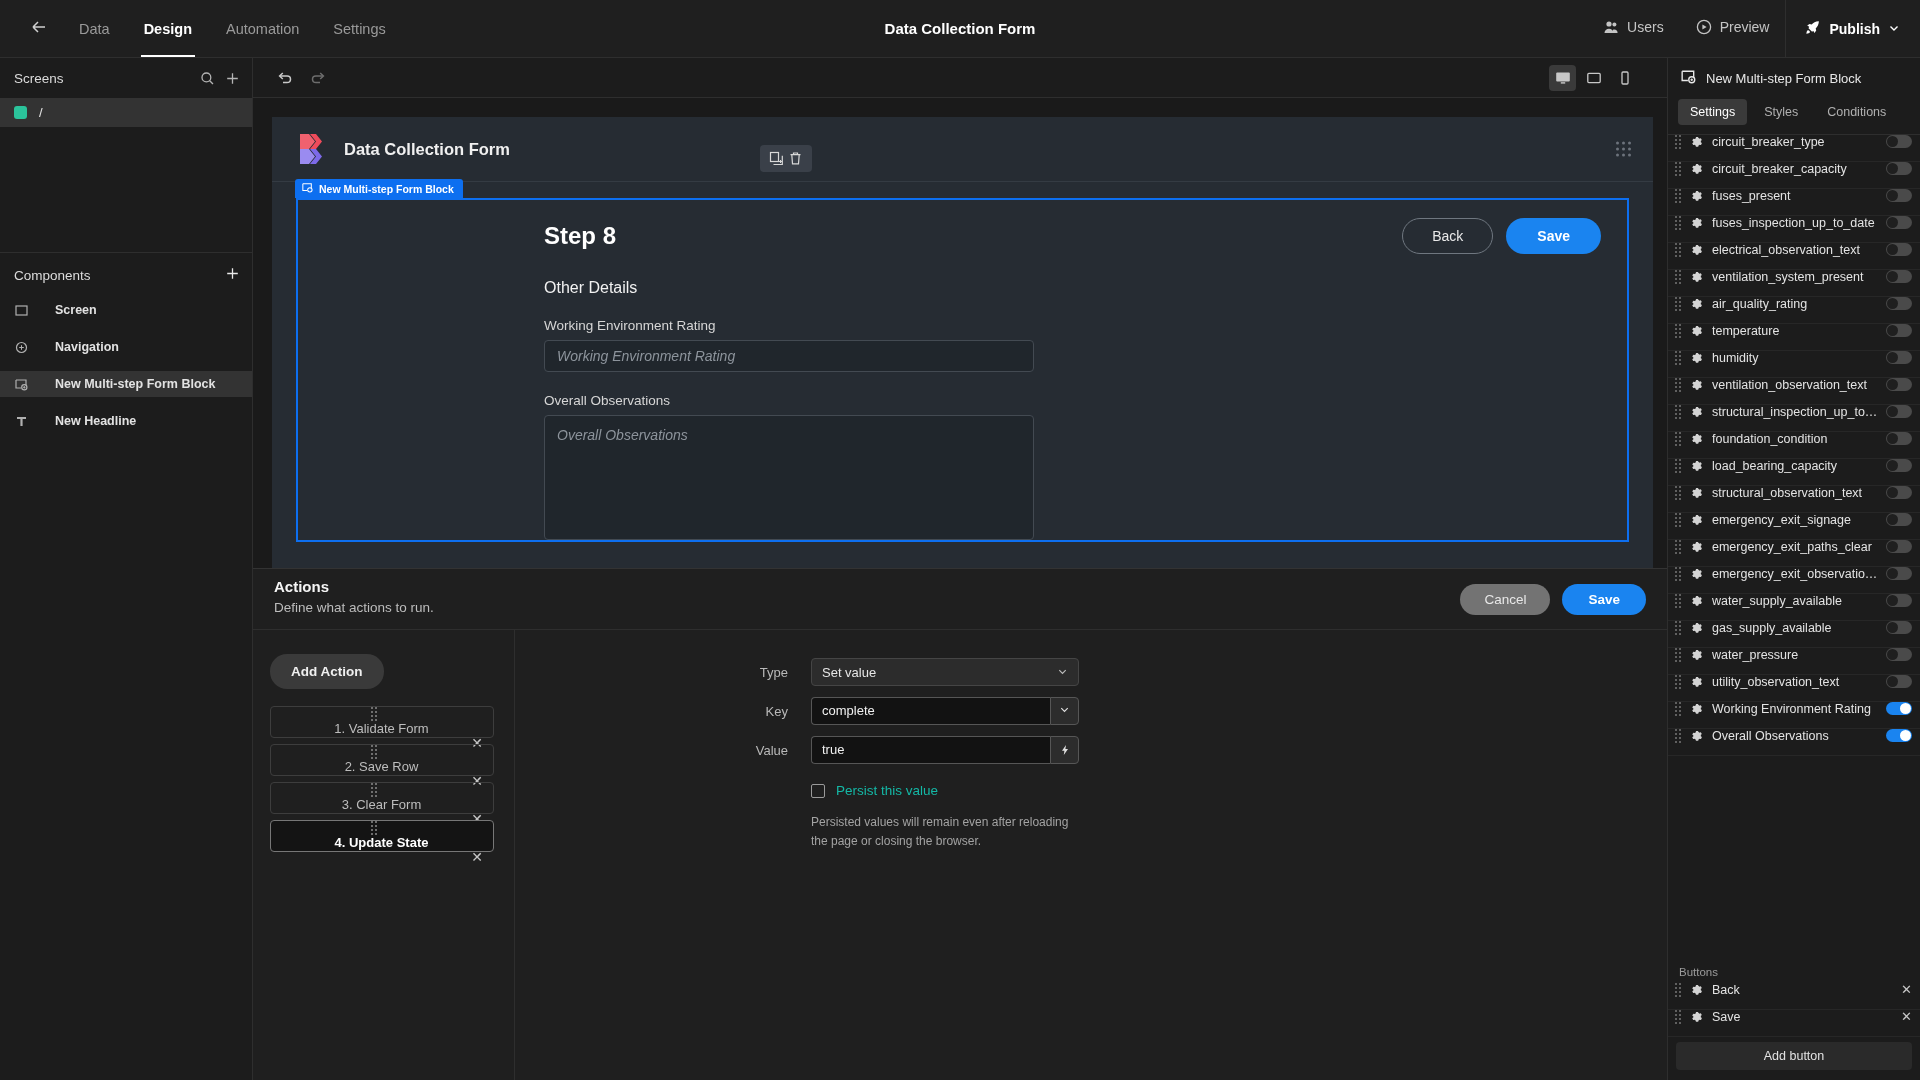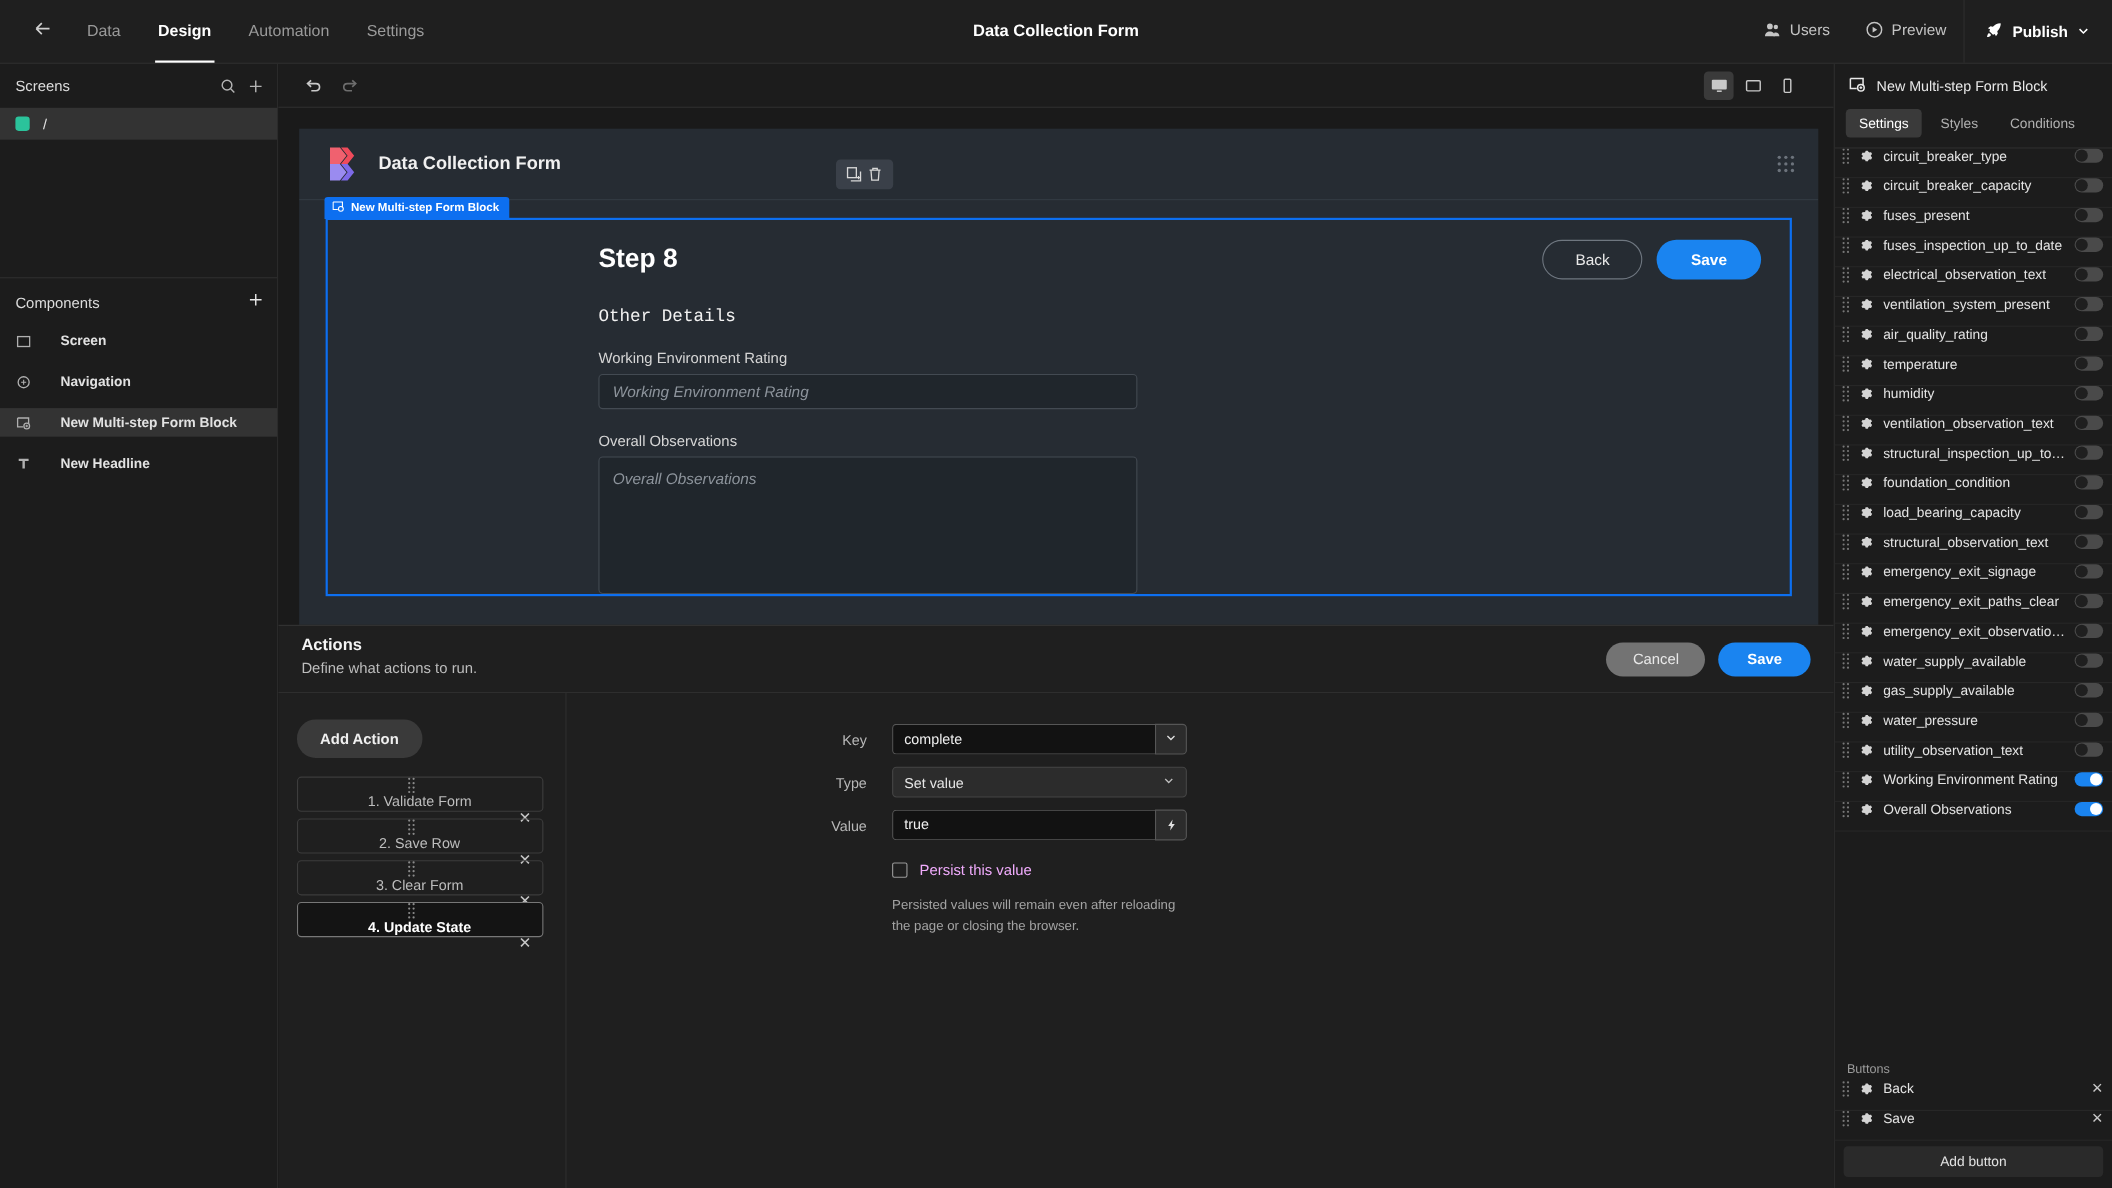--- a/index.html
+++ b/index.html
@@ -164,21 +164,21 @@
     border: 1px solid #6f7780; background: transparent; color: #e9e9e9;
     border-radius: 20px; padding: 9px 29px; font-size: 14px; cursor: pointer;
     font-family: "Liberation Sans", sans-serif;
   }
   .btn-save {
     border: none; background: #1a84f0; color: #ffffff;
     border-radius: 20px; padding: 10px 31px; font-size: 14px; font-weight: bold;
     cursor: pointer; font-family: "Liberation Sans", sans-serif;
   }
   .section-title {
-    margin: 25px 26px 0 246px; font-size: 16px; color: #f2f2f2; font-family: Liberation Mono, monospace;
+    margin: 25px 26px 0 246px; font-size: 16px; color: #f2f2f2;
   }
   .field { margin: 21px 26px 0 246px; }
   .field-label { font-size: 13.5px; color: #d6d6d6; margin-bottom: 7px; }
   .field-input {
     width: 490px; height: 32px; background: #20262c;
     border: 1px solid #434a52; border-radius: 4px;
     color: #8d949c; font-style: italic; font-size: 14px;
     padding: 0 12px; line-height: 30px; overflow: hidden;
     font-family: "Liberation Sans", sans-serif;
   }
@@ -264,21 +264,21 @@
     width: 29px; height: 28px; background: #2c2c2c;
     border: 1px solid #565656; border-radius: 0 4px 4px 0;
     display: flex; align-items: center; justify-content: center;
     color: #e0e0e0; font-size: 12px; cursor: pointer;
   }
   .persist-row { display: flex; align-items: center; margin: 19px 0 0 296px; gap: 11px; }
   .chk {
     width: 14px; height: 14px; border: 1px solid #9a9a9a; border-radius: 2px;
     background: transparent; cursor: pointer;
   }
-  .persist-label { font-size: 13.5px; color: #f0abfc; }
+  .persist-label { font-size: 13.5px; color: #14b8a6; }
   .persist-help {
     margin: 15px 0 0 296px; width: 270px;
     font-size: 12px; color: #a3a3a3; line-height: 1.55;
   }
 
   
   .right {
     width: 253px; min-width: 253px;
     background: #1c1c1c; border-left: 1px solid #2e2e2e;
     display: flex; flex-direction: column;
@@ -639,41 +639,41 @@
                       <i></i>
                       <i></i>
                     </span>
                   <span class="act-label">4. Update State</span>
                   <span class="act-x">✕</span>
                 </div>
               </div>
             </div>
             <div class="ap-right">
               <div class="cfg-row">
+                <div class="cfg-label">Type</div>
+                <div class="cfg-select">
+                  <span>Set value</span>
+                  <span class="chev">
+                    <svg width="11" height="11" viewBox="0 0 12 12" fill="none" stroke="currentColor" stroke-width="1.3">
+                      <path d="M2.5 4.5L6 8l3.5-3.5"></path>
+                    </svg>
+                  </span>
+                </div>
+              </div>
+              <div class="cfg-row">
                 <div class="cfg-label">Key</div>
                 <div class="cfg-combo">
                   <div class="cfg-input">complete</div>
                   <div class="cfg-addon">
                     <span>
                       <svg width="11" height="11" viewBox="0 0 12 12" fill="none" stroke="currentColor" stroke-width="1.3">
                         <path d="M2.5 4.5L6 8l3.5-3.5"></path>
                       </svg>
                     </span>
                   </div>
-                </div>
-              </div>
-              <div class="cfg-row">
-                <div class="cfg-label">Type</div>
-                <div class="cfg-select">
-                  <span>Set value</span>
-                  <span class="chev">
-                    <svg width="11" height="11" viewBox="0 0 12 12" fill="none" stroke="currentColor" stroke-width="1.3">
-                      <path d="M2.5 4.5L6 8l3.5-3.5"></path>
-                    </svg>
-                  </span>
                 </div>
               </div>
               <div class="cfg-row">
                 <div class="cfg-label">Value</div>
                 <div class="cfg-combo">
                   <div class="cfg-input">true</div>
                   <div class="cfg-addon">
                     <svg width="12" height="12" viewBox="0 0 12 12" fill="currentColor">
                       <path d="M7 1L3 6.8h2.4L4.8 11l4.2-6H6.4z"></path>
                     </svg>

